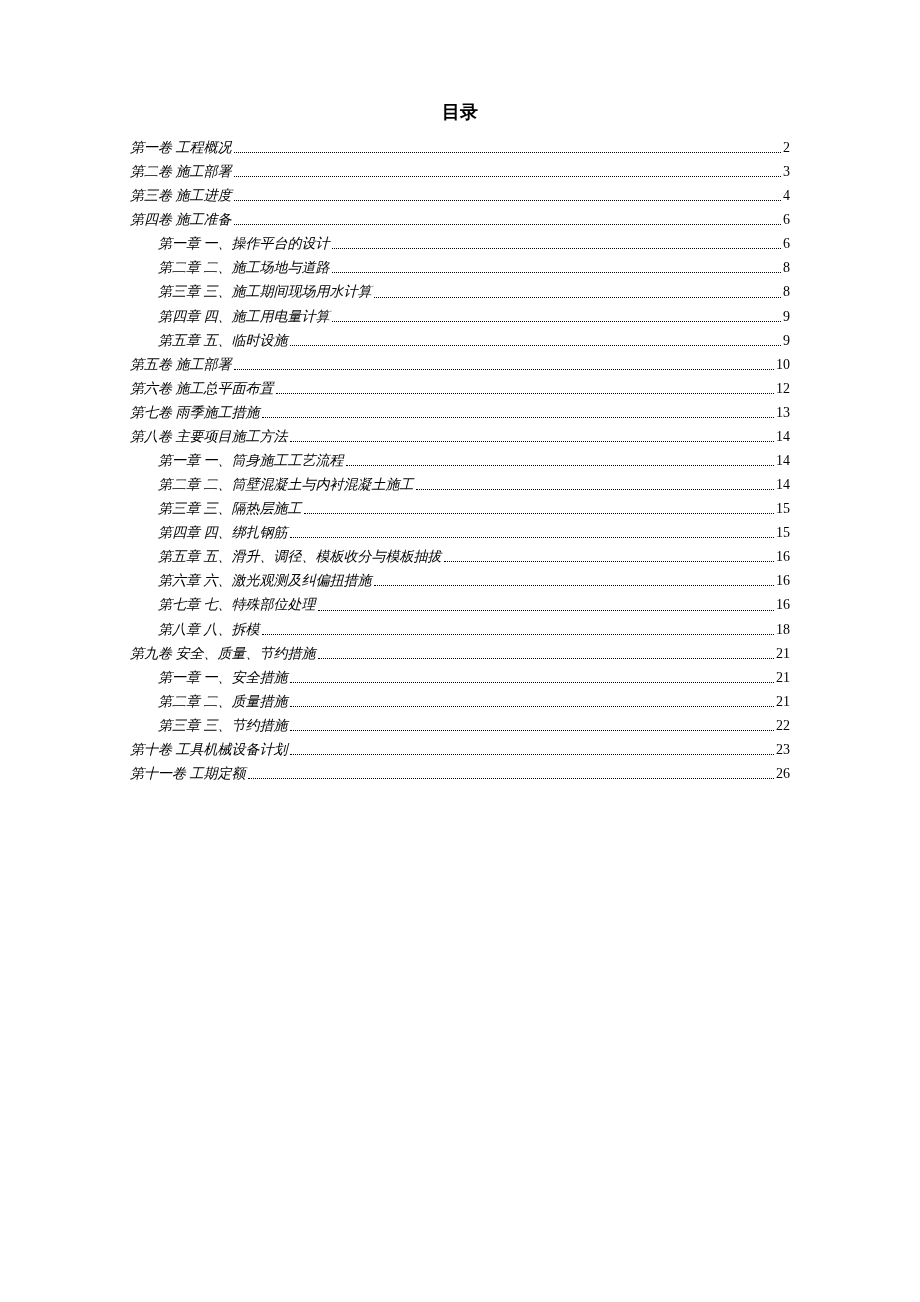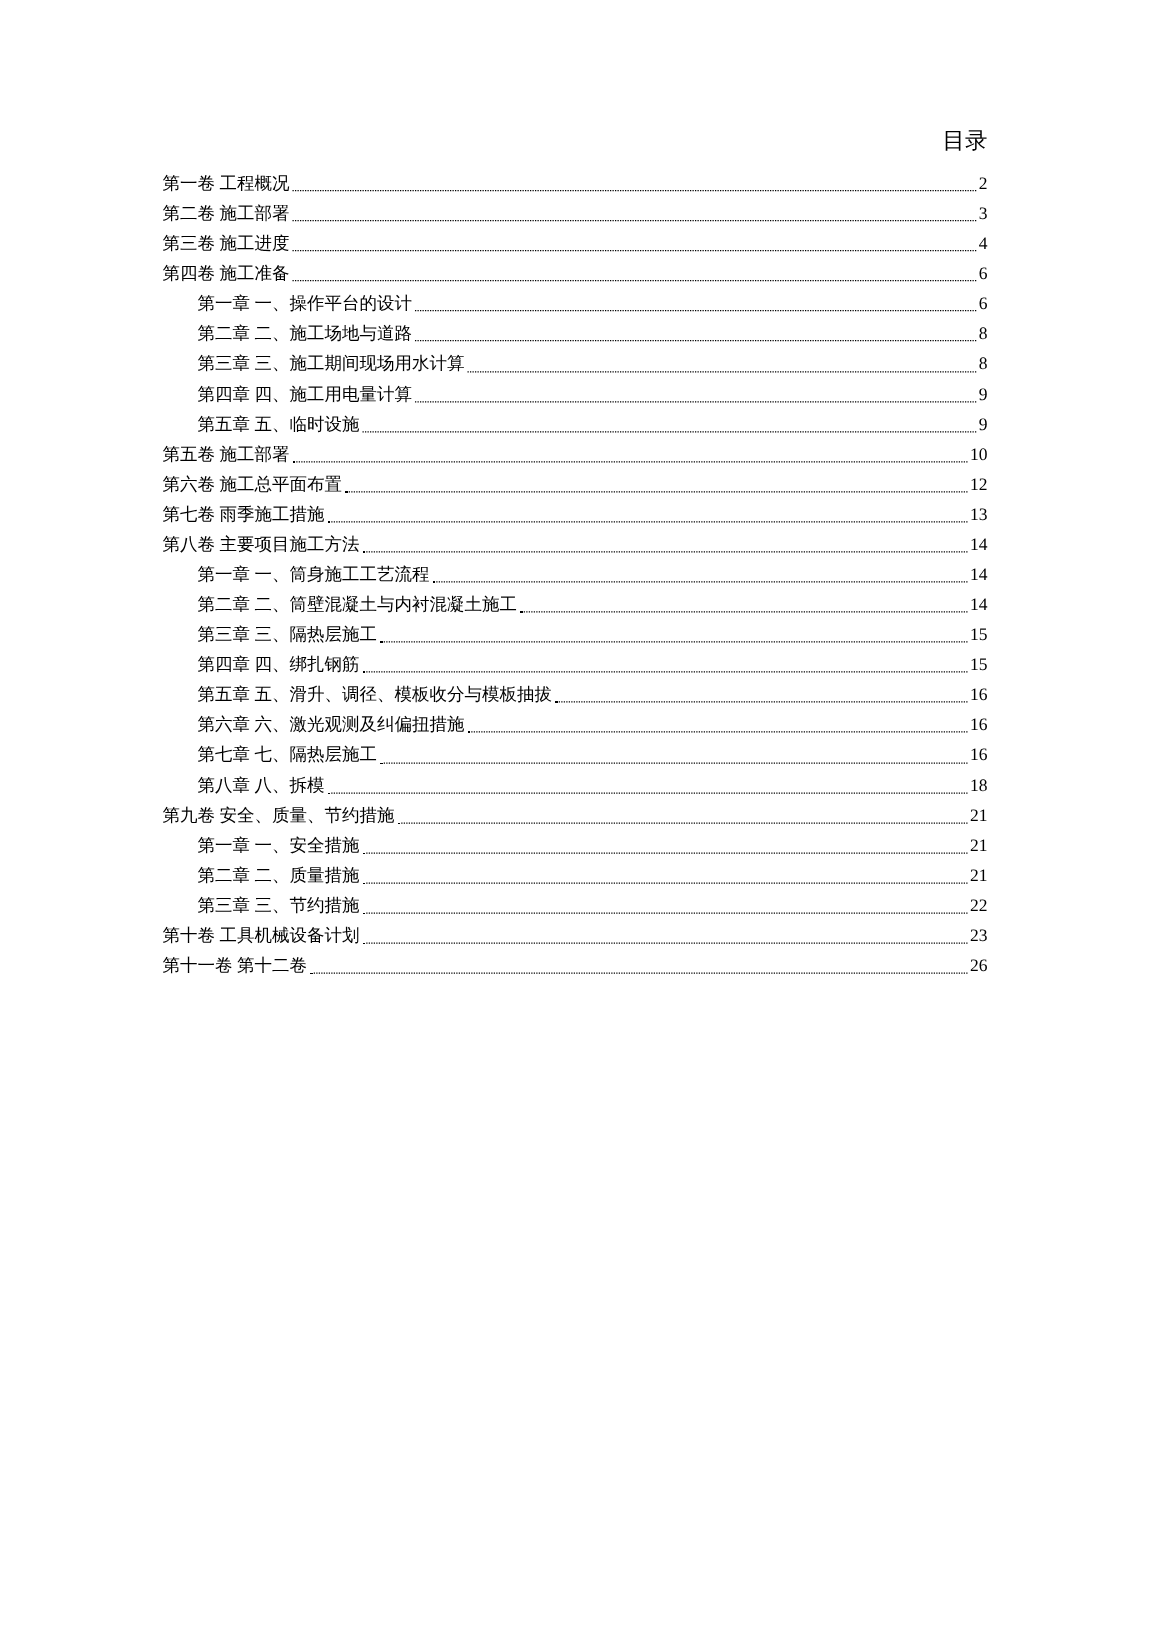--- a/index.html
+++ b/index.html
@@ -8,37 +8,38 @@
       box-sizing: border-box;
     }
     body {
       width: 920px;
       height: 1302px;
       background: #ffffff;
       font-family: "SimSun", "宋体", serif;
       padding: 100px 130px 0 130px;
     }
     .title {
-      text-align: right;
+      text-align: center;
       font-size: 18px;
-      font-weight: normal;
+      font-weight: bold;
       margin-bottom: 12px;
     }
     .toc-line {
       display: flex;
       align-items: baseline;
       font-size: 14px;
       line-height: 1.72;
       white-space: nowrap;
     }
     .toc-line.level-2 {
       padding-left: 28px;
     }
     .toc-label {
       flex: 0 0 auto;
+      font-style: italic;
     }
     .dots {
       flex: 1 1 auto;
       overflow: hidden;
       border-bottom: 1.5px dotted #000;
       margin: 0 2px 3px 2px;
       height: 1px;
       align-self: flex-end;
       position: relative;
       top: -4px;
@@ -142,21 +143,21 @@
       <span class="toc-label">第五章 五、滑升、调径、模板收分与模板抽拔</span>
       <span class="dots"></span>
       <span class="toc-page">16</span>
     </div>
     <div class="toc-line level-2">
       <span class="toc-label">第六章 六、激光观测及纠偏扭措施</span>
       <span class="dots"></span>
       <span class="toc-page">16</span>
     </div>
     <div class="toc-line level-2">
-      <span class="toc-label">第七章 七、隔热层施工</span>
+      <span class="toc-label">第七章 七、特殊部位处理</span>
       <span class="dots"></span>
       <span class="toc-page">16</span>
     </div>
     <div class="toc-line level-2">
       <span class="toc-label">第八章 八、拆模</span>
       <span class="dots"></span>
       <span class="toc-page">18</span>
     </div>
     <div class="toc-line level-1">
       <span class="toc-label">第九卷 安全、质量、节约措施</span>
@@ -177,17 +178,17 @@
       <span class="toc-label">第三章 三、节约措施</span>
       <span class="dots"></span>
       <span class="toc-page">22</span>
     </div>
     <div class="toc-line level-1">
       <span class="toc-label">第十卷 工具机械设备计划</span>
       <span class="dots"></span>
       <span class="toc-page">23</span>
     </div>
     <div class="toc-line level-1">
-      <span class="toc-label">第十一卷 第十二卷</span>
+      <span class="toc-label">第十一卷 工期定额</span>
       <span class="dots"></span>
       <span class="toc-page">26</span>
     </div>
   </div>
 
 </body></html>

